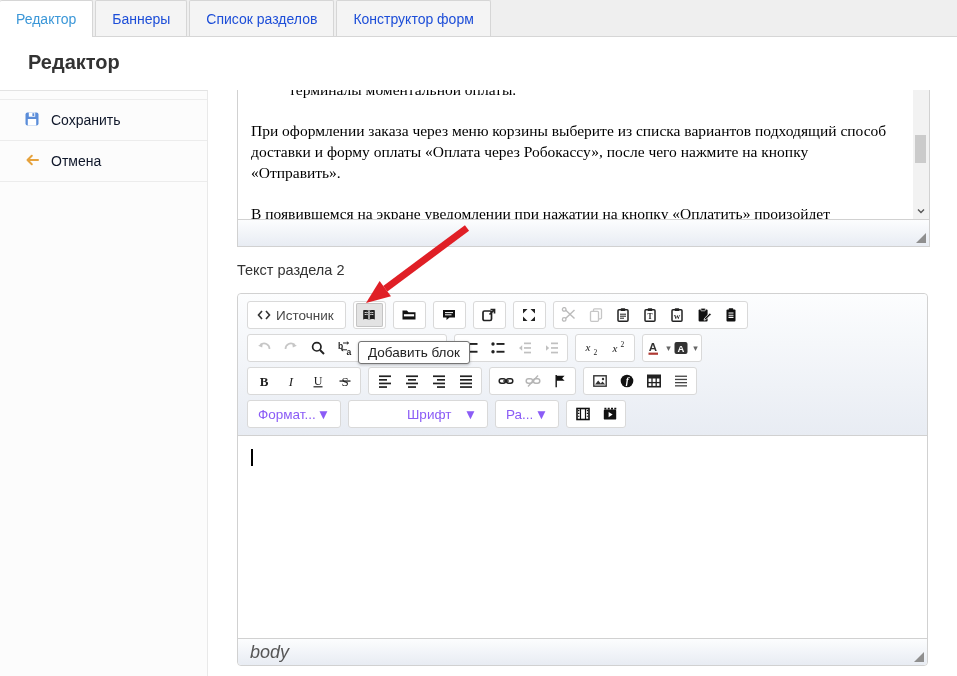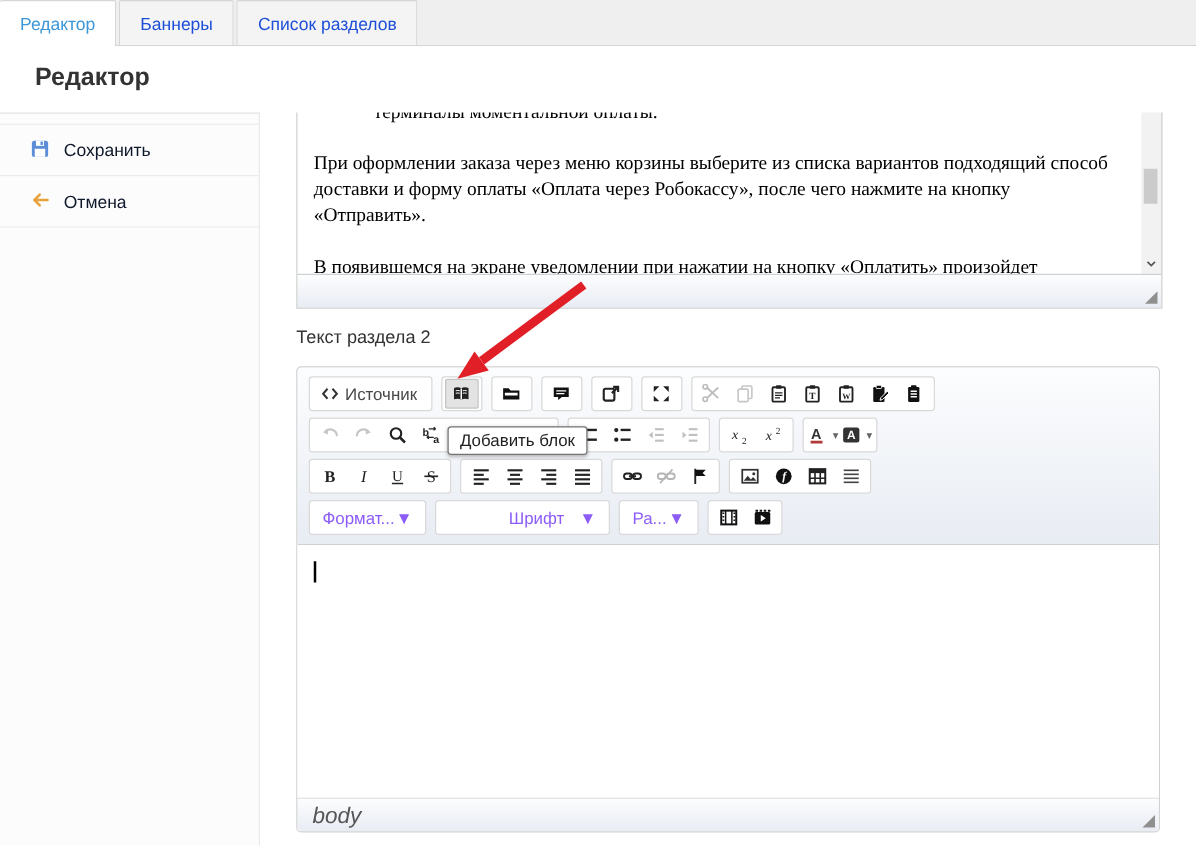--- a/index.html
+++ b/index.html
@@ -29,21 +29,21 @@
   
   #main{position:absolute;left:208px;top:90px;width:749px;height:586px;background:#fff;}
 
   
   #editor1{position:absolute;left:29px;top:0;width:693px;height:157px;box-sizing:border-box;}
   #ed1-text{position:absolute;left:0;top:0;right:17px;bottom:28px;background:#fff;
             border-left:1px solid #d1d1d1;overflow:hidden;padding:0 12px 0 13px;
             font-family:"Liberation Serif",serif;font-size:15.5px;line-height:21px;color:#000;}
   #ed1-text p{margin:0 0 20px 0;}
   #ed1-text p.clip-top{margin-top:-11px;}
-  #ed1-text p.indent{margin-left:48px;}
+  #ed1-text p.indent{margin-left:38px;}
   #ed1-scroll{position:absolute;right:0;top:0;width:17px;bottom:28px;background:#f2f2f2;
               border-right:1px solid #d1d1d1;box-sizing:border-box;}
   #ed1-thumb{position:absolute;left:2px;right:3px;top:45px;height:28px;background:#cbcbcb;}
   #ed1-chevron{position:absolute;left:0;right:1px;bottom:1px;height:14px;display:flex;
                align-items:center;justify-content:center;cursor:pointer;}
   #ed1-status{position:absolute;left:0;right:0;bottom:0;height:28px;box-sizing:border-box;
               border:1px solid #d1d1d1;background:linear-gradient(#fcfdfe,#e8ecf3);}
   .resize-tri{position:absolute;right:3px;bottom:3px;width:0;height:0;
               border-left:10px solid transparent;border-bottom:10px solid #8f8f8f;cursor:nwse-resize;}
 
@@ -82,20 +82,21 @@
   #arrow{position:absolute;left:352px;top:220px;width:125px;height:95px;z-index:20;pointer-events:none;}
 </style>
 </head>
 <body>
 
 <div id="app">
   <div id="tabbar">
       <div class="tab active">Редактор</div>
       <div class="tab">Баннеры</div>
       <div class="tab">Список разделов</div>
+      <div class="tab">Конструктор форм</div>
     </div>
 
   <div id="header">
     <div id="page-title">Редактор</div>
   </div>
 
   <div id="sidebar">
     <div class="sb-spacer"></div>
   <div class="sb-item">
         <span><svg viewBox="0 0 16 16">

